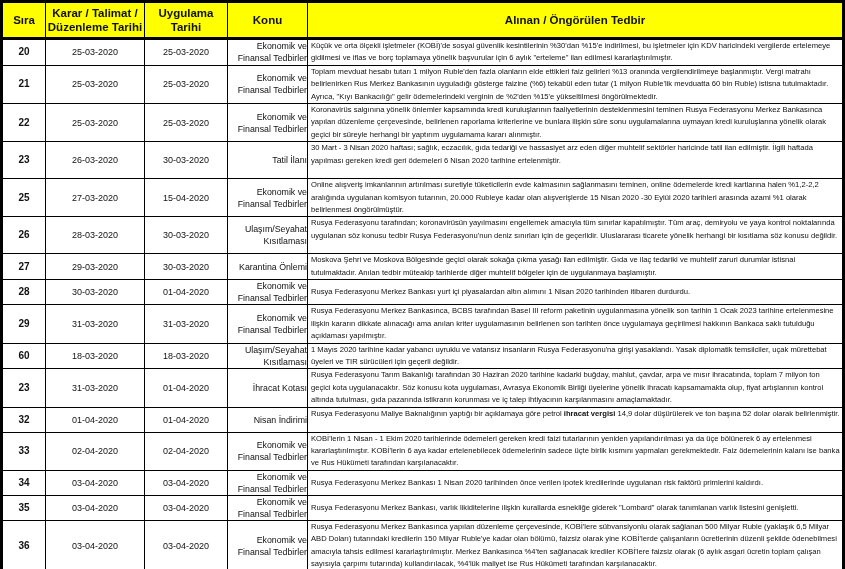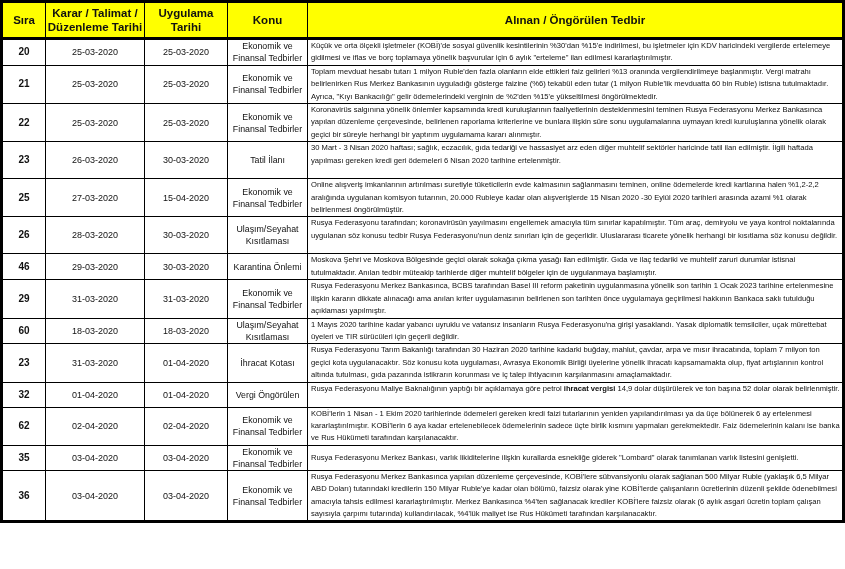--- a/index.html
+++ b/index.html
@@ -3,21 +3,21 @@
 <meta charset="utf-8">
 <style>
   html, body { margin:0; padding:0; background:#ffffff; }
   body { width:845px; height:569px; overflow:hidden; font-family:"Liberation Sans", sans-serif; }
   table { border-collapse:collapse; width:845px; table-layout:fixed; border:3px solid #000; }
   th, td { border:1px solid #000; padding:0; }
   thead th { background:#ffff00; font-weight:bold; font-size:11.5px; color:#111; height:34px; text-align:center; line-height:14px; border-bottom:3px solid #000; }
   td { font-size:8.2px; color:#111; text-align:center; vertical-align:middle; line-height:12px; }
   td.sira { font-weight:bold; font-size:10px; }
   td.date { font-size:9px; }
-  td.konu { font-size:8.8px; line-height:12px; }
+  td.konu { font-size:8.8px; line-height:12px;text-align:right; }
   td.tedbir { text-align:left; padding:0 2px 0 3px; font-size:7.6px; line-height:12.4px; vertical-align:top; }
   tr.r2 td { height:24px; }
   tr.r3 td { height:36px; }
   .b { font-weight:bold;margin-top:6px; }
 </style>
 </head>
 <body>
 
 <table>
   <colgroup>
@@ -73,25 +73,32 @@
       <td class="tedbir">Online alışveriş imkanlarının artırılması suretiyle tüketicilerin evde kalmasının sağlanmasını teminen, online ödemelerde kredi kartlarına halen %1,2-2,2 aralığında uygulanan komisyon tutarının, 20.000 Rubleye kadar olan alışverişlerde 15 Nisan 2020 -30 Eylül 2020 tarihleri arasında azami %1 olarak belirlenmesi öngörülmüştür.</td>
     </tr>
     <tr class="r3">
       <td class="sira">26</td>
       <td class="date">28-03-2020</td>
       <td class="date">30-03-2020</td>
       <td class="konu">Ulaşım/Seyahat Kısıtlaması</td>
       <td class="tedbir">Rusya Federasyonu tarafından; koronavirüsün yayılmasını engellemek amacıyla tüm sınırlar kapatılmıştır. Tüm araç, demiryolu ve yaya kontrol noktalarında uygulanan söz konusu tedbir Rusya Federasyonu'nun deniz sınırları için de geçerlidir. Uluslararası ticarete yönelik herhangi bir kısıtlama söz konusu değildir.</td>
     </tr>
     <tr class="r2">
-      <td class="sira">46</td>
+      <td class="sira">27</td>
       <td class="date">29-03-2020</td>
       <td class="date">30-03-2020</td>
       <td class="konu">Karantina Önlemi</td>
       <td class="tedbir">Moskova Şehri ve Moskova Bölgesinde geçici olarak sokağa çıkma yasağı ilan edilmiştir. Gıda ve ilaç tedariki ve muhtelif zaruri durumlar istisnai tutulmaktadır. Anılan tedbir müteakip tarihlerde diğer muhtelif bölgeler için de uygulanmaya başlamıştır.</td>
+    </tr>
+    <tr class="r2">
+      <td class="sira">28</td>
+      <td class="date">30-03-2020</td>
+      <td class="date">01-04-2020</td>
+      <td class="konu">Ekonomik ve Finansal Tedbirler</td>
+      <td class="tedbir" style="vertical-align:middle">Rusya Federasyonu Merkez Bankası yurt içi piyasalardan altın alımını 1 Nisan 2020 tarihinden itibaren durdurdu.</td>
     </tr>
     <tr class="r3">
       <td class="sira">29</td>
       <td class="date">31-03-2020</td>
       <td class="date">31-03-2020</td>
       <td class="konu">Ekonomik ve Finansal Tedbirler</td>
       <td class="tedbir">Rusya Federasyonu Merkez Bankasınca, BCBS tarafından Basel III reform paketinin uygulanmasına yönelik son tarihin 1 Ocak 2023 tarihine ertelenmesine ilişkin kararın dikkate alınacağı ama anılan kriter uygulamasının belirlenen son tarihten önce uygulamaya geçirilmesi hakkının Bankaca saklı tutulduğu açıklaması yapılmıştır.</td>
     </tr>
     <tr class="r2">
       <td class="sira">60</td>
@@ -104,29 +111,36 @@
       <td class="sira">23</td>
       <td class="date">31-03-2020</td>
       <td class="date">01-04-2020</td>
       <td class="konu">İhracat Kotası</td>
       <td class="tedbir">Rusya Federasyonu Tarım Bakanlığı tarafından 30 Haziran 2020 tarihine kadarki buğday, mahlut, çavdar, arpa ve mısır ihracatında, toplam 7 milyon ton geçici kota uygulanacaktır. Söz konusu kota uygulaması, Avrasya Ekonomik Birliği üyelerine yönelik ihracatı kapsamamakta olup, fiyat artışlarının kontrol altında tutulması, gıda pazarında istikrarın korunması ve iç talep ihtiyacının karşılanmasını amaçlamaktadır.</td>
     </tr>
     <tr class="r2">
       <td class="sira">32</td>
       <td class="date">01-04-2020</td>
       <td class="date">01-04-2020</td>
-      <td class="konu">Vergi Öngörülen</td>
+      <td class="konu">Nisan İndirimi</td>
       <td class="tedbir"><span>Rusya Federasyonu Maliye Baknalığının yaptığı bir açıklamaya göre petrol </span><span class="b">ihracat vergisi</span><span> 14,9 dolar düşürülerek ve ton başına 52 dolar olarak belirlenmiştir.</span></td>
     </tr>
     <tr class="r3">
-      <td class="sira">62</td>
+      <td class="sira">33</td>
       <td class="date">02-04-2020</td>
       <td class="date">02-04-2020</td>
       <td class="konu">Ekonomik ve Finansal Tedbirler</td>
       <td class="tedbir">KOBİ'lerin 1 Nisan - 1 Ekim 2020 tarihlerinde ödemeleri gereken kredi faizi tutarlarının yeniden yapılandırılması ya da üçe bölünerek 6 ay ertelenmesi kararlaştırılmıştır. KOBİ'lerin 6 aya kadar ertelenebilecek ödemelerinin sadece üçte birlik kısmını yapmaları gerekmektedir. Faiz ödemelerinin kalanı ise banka ve Rus Hükümeti tarafından karşılanacaktır.</td>
+    </tr>
+    <tr class="r2">
+      <td class="sira">34</td>
+      <td class="date">03-04-2020</td>
+      <td class="date">03-04-2020</td>
+      <td class="konu">Ekonomik ve Finansal Tedbirler</td>
+      <td class="tedbir" style="vertical-align:middle">Rusya Federasyonu Merkez Bankası 1 Nisan 2020 tarihinden önce verilen ipotek kredilerinde uygulanan risk faktörü primlerini kaldırdı.</td>
     </tr>
     <tr class="r2">
       <td class="sira">35</td>
       <td class="date">03-04-2020</td>
       <td class="date">03-04-2020</td>
       <td class="konu">Ekonomik ve Finansal Tedbirler</td>
       <td class="tedbir" style="vertical-align:middle">Rusya Federasyonu Merkez Bankası, varlık likiditelerine ilişkin kurallarda esnekliğe giderek "Lombard" olarak tanımlanan varlık listesini genişletti.</td>
     </tr>
     <tr>
       <td class="sira" style="height:48px">36</td>

